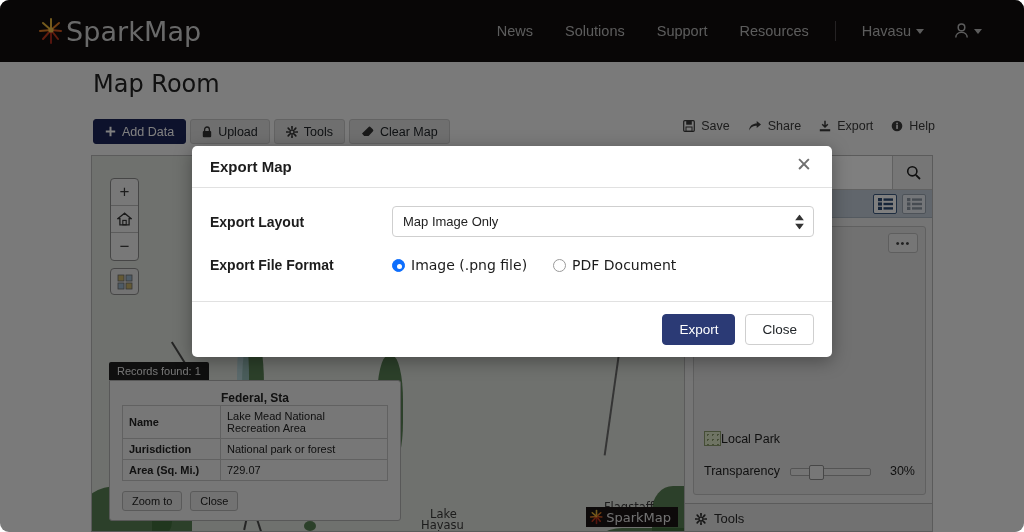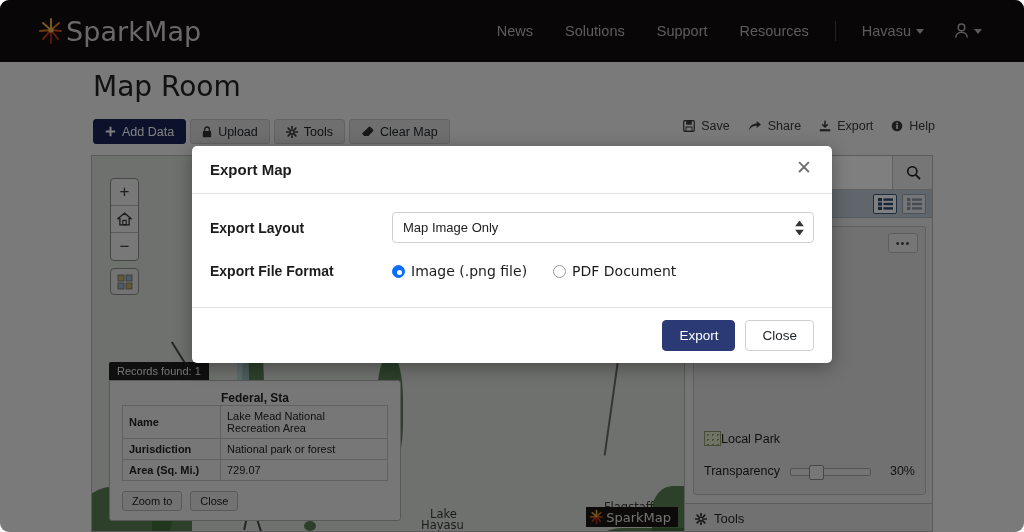--- a/index.html
+++ b/index.html
@@ -36,21 +36,21 @@
   }
   .user-ic { display: flex; align-items: center; padding: 4px 10px 4px 14px; cursor: pointer; }
 
   
   .page {
     position: absolute; left: 0; top: 62px; width: 1024px; height: 470px;
     background: #f4f4f4;
   }
   .page-title {
     position: absolute; left: 93px; top: 8px;
-    font-size: 28px; color: #222; font-weight: 400;
+    font-size: 24px; color: #222; font-weight: 400;
     font-family: "DejaVu Sans", sans-serif;
   }
 
   
   .toolbar { position: absolute; left: 93px; top: 57px; display: flex; gap: 4px; }
   .tb-btn {
     height: 25px; display: flex; align-items: center; gap: 6px;
     padding: 0 11px; font-size: 12.5px; color: #212529;
     background: #dfdfdf; border: 1px solid #c6c6c6; border-radius: 3px;
     cursor: pointer; white-space: nowrap;
@@ -210,21 +210,21 @@
   }
 
   
   .modal {
     position: absolute; left: 192px; top: 146px; width: 640px;
     background: #fff; border-radius: 5px;
     box-shadow: 0 4px 18px rgba(0,0,0,.35);
     overflow: hidden;
   }
   .modal-head {
-    height: 48px; border-bottom: 1px solid #e1e1e1;
+    height: 42px; border-bottom: 1px solid #e1e1e1;
     display: flex; align-items: center; padding: 17px 18px;
   }
   .modal-title { font-size: 15px; font-weight: bold; color: #1c1c1c; }
   .modal-close {
     margin-left: auto; font-size: 19px; color: #6f6f6f; cursor: pointer;
     line-height: 1; padding: 2px 2px 6px;
   }
   .modal-body { padding: 18px 18px 22px; }
   .form-row { display: flex; align-items: center; margin-bottom: 20px; }
   .form-row:last-child { margin-bottom: 6px; }

